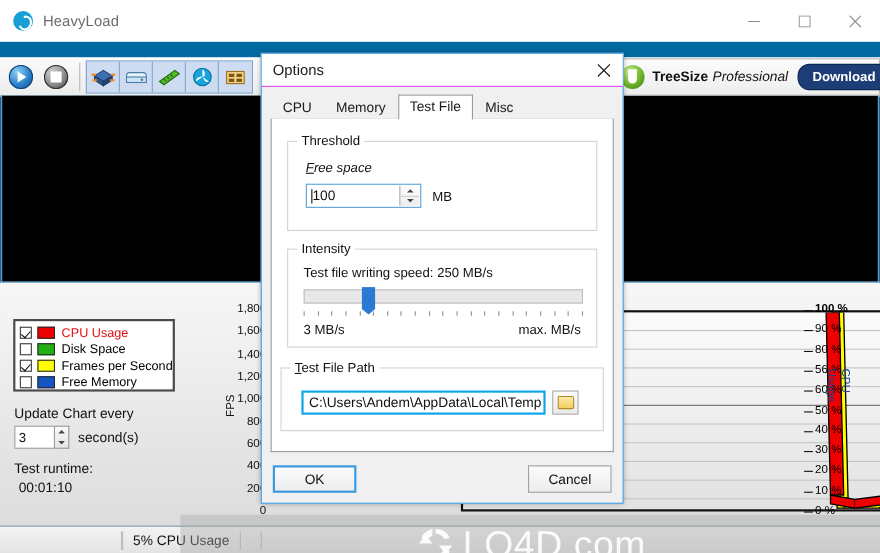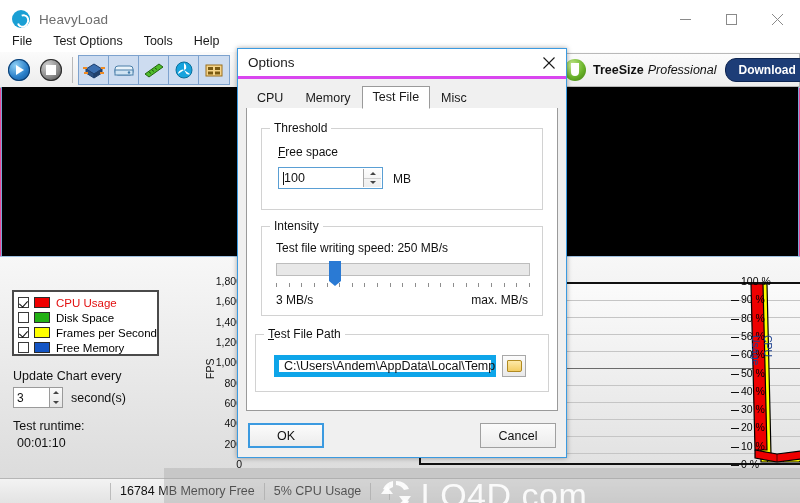--- a/index.html
+++ b/index.html
@@ -5,21 +5,21 @@
   * { box-sizing: border-box; }
   html, body { margin:0; padding:0; }
   body {
     width:800px; height:503px; overflow:hidden;
     font-family:"Liberation Sans", sans-serif;
     background:#ffffff; position:relative;
     -webkit-font-smoothing:antialiased;
   }
 
   
-  #app { position:absolute; inset:0; background:#ec4899;padding-left:38px; }
+  #app { position:absolute; inset:0; background:#0369a1;padding-left:38px; }
 
   .titlebar {
     position:absolute; left:0; top:0; width:800px; height:38px;
     background:#ffffff; display:flex; align-items:center;
   }
   .app-icon {
     width:18px; height:18px; margin-left:12px; border-radius:50%;
     background:#1a9fd4; position:relative; flex:none;
   }
   .app-icon::after {
@@ -175,21 +175,21 @@
   .sb-cell { font-size:12.5px; color:#111; padding:0 9px; white-space:nowrap; }
 
   
   .dialog {
     position:absolute; left:237px; top:48px; width:330px; height:410px;
     background:#f0f0f0; border:1px solid #3b9ae0; z-index:50;
     box-shadow:0 0 5px rgba(0,0,0,.35);
   }
   .dlg-title {
     height:30px; background:#ffffff; display:flex; align-items:center;
-    border-bottom:3px solid #d946ef;
+    border-bottom:1px solid #d946ef;
     gap:23px;
   }
   .dlg-title-text { font-size:13.5px; color:#1a1a1a; margin-left:10px; }
   .dlg-close {
     margin-left:auto; width:34px; height:29px;
     display:flex; align-items:center; justify-content:center;
   }
 
   .tabstrip {
     position:absolute; left:8px; top:36px; right:8px; height:24px;
@@ -298,26 +298,20 @@
       </div>
       <div class="wc">
         <svg width="11" height="11" viewBox="0 0 11 11">
             <line x1="0" y1="0" x2="11" y2="11" stroke="#8a8a8a" stroke-width="1"></line>
             <line x1="11" y1="0" x2="0" y2="11" stroke="#8a8a8a" stroke-width="1"></line>
           </svg>
       </div>
     </div>
   </div>
 
-  <div class="menubar">
-    <div class="menu-item">File</div>
-    <div class="menu-item">Test Options</div>
-    <div class="menu-item">Tools</div>
-    <div class="menu-item">Help</div>
-  </div>
 
   <div class="toolbar">
     <div class="tb-btn">
       <div class="circle-btn circle-play"></div>
     </div>
     <div class="tb-btn">
       <div class="circle-btn circle-stop"></div>
     </div>
     <div class="tb-sep"></div>
     <div class="tb-group">
@@ -473,21 +467,21 @@
               <line x1="380" y1="167" x2="380" y2="175"></line>
               <line x1="404" y1="152" x2="404" y2="160"></line>
               <line x1="428" y1="162" x2="428" y2="170"></line>
               <line x1="452" y1="146" x2="452" y2="154"></line>
               <line x1="476" y1="164" x2="476" y2="172"></line>
             </g>
           </svg>
         </div>
 
         <div id="cpu-ticks">
-            <div class="cpu-tick" style="position: absolute; left: 551px; font-size: 10.5px; color: rgb(0, 0, 0); top: 18px;">100 %</div>
+            <div class="cpu-tick" style="position: absolute; left: 551px; font-size: 10.5px; color: rgb(0, 0, 0); top: 18px; font-weight: bold;">100 %</div>
             <div style="position: absolute; left: 541px; width: 8px; height: 1px; background: rgb(17, 17, 17); top: 25px;"></div>
             <div class="cpu-tick" style="position: absolute; left: 551px; font-size: 10.5px; color: rgb(0, 0, 0); top: 36.3px;">90 %</div>
             <div style="position: absolute; left: 541px; width: 8px; height: 1px; background: rgb(17, 17, 17); top: 43.3px;"></div>
             <div class="cpu-tick" style="position: absolute; left: 551px; font-size: 10.5px; color: rgb(0, 0, 0); top: 54.6px;">80 %</div>
             <div style="position: absolute; left: 541px; width: 8px; height: 1px; background: rgb(17, 17, 17); top: 61.6px;"></div>
             <div class="cpu-tick" style="position: absolute; left: 551px; font-size: 10.5px; color: rgb(0, 0, 0); top: 72.9px;">56 %</div>
             <div style="position: absolute; left: 541px; width: 8px; height: 1px; background: rgb(17, 17, 17); top: 79.9px;"></div>
             <div class="cpu-tick" style="position: absolute; left: 551px; font-size: 10.5px; color: rgb(0, 0, 0); top: 91.2px;">60 %</div>
             <div style="position: absolute; left: 541px; width: 8px; height: 1px; background: rgb(17, 17, 17); top: 98.2px;"></div>
             <div class="cpu-tick" style="position: absolute; left: 551px; font-size: 10.5px; color: rgb(0, 0, 0); top: 109.5px;">50 %</div>
@@ -505,21 +499,20 @@
           </div>
 
         <div style="position:absolute; left:584px; top:78px; transform:rotate(90deg); transform-origin:left top; font-size:10.5px; color:#1b3f8f;">CPU Usage</div>
       </div>
     </div>
   </div>
 
   <div class="statusbar">
     <div style="width:110px"></div>
     <div class="sb-sep"></div>
-    <div class="sb-cell">16784 MB Memory Free</div>
     <div class="sb-sep"></div>
     <div class="sb-cell">5% CPU Usage</div>
     <div class="sb-sep"></div>
     <div style="width:18px"></div>
     <div class="sb-sep"></div>
   </div>
 
   <div class="dialog">
     <div class="dlg-title">
       <div class="dlg-title-text">Options</div>
@@ -535,21 +528,21 @@
       <div class="tab">CPU</div>
       <div class="tab">Memory</div>
       <div class="tab active">Test File</div>
       <div class="tab">Misc</div>
     </div>
 
     <div class="tabpanel">
 
       <div class="group" style="left:14px; top:20px; width:282px; height:82px;">
         <div class="group-title">Threshold</div>
-        <div class="field-label" style="left:16px; top:16px;">
+        <div class="field-label" style="left:16px; top:16px;font-style:italic;">
           <span class="u">F</span><span>ree space</span>
         </div>
         <div class="textinput" style="left:16px; top:38px; width:105px; height:22px;">
           <span class="caret"></span>
           <span class="val" style="padding-left:0">100</span>
           <div class="spin2">
             <div>
                 <i class="arrow-up"></i>
               </div>
             <div>
@@ -590,21 +583,21 @@
             <i></i>
         </div>
         <div class="field-label" style="left:14px; top:66px;">3 MB/s</div>
         <div class="field-label" style="right:14px; top:66px;">max. MB/s</div>
       </div>
 
       <div class="group" style="left:8px; top:226px; width:294px; height:58px;">
         <div class="group-title">
           <span class="u">T</span><span>est File Path</span>
         </div>
-        <div class="textinput" style="left:18px; top:20px; width:222px; height:22px; border:5px solid #0ea5e9;">
+        <div class="textinput" style="left:18px; top:20px; width:222px; height:22px; border:2px solid #0ea5e9;">
           <span class="val">C:\Users\Andem\AppData\Local\Temp</span>
         </div>
         <div class="browse-btn" style="left:246px; top:20px;">
           <div class="folder"></div>
         </div>
       </div>
 
     </div>
 
     <div class="dlg-buttons">

